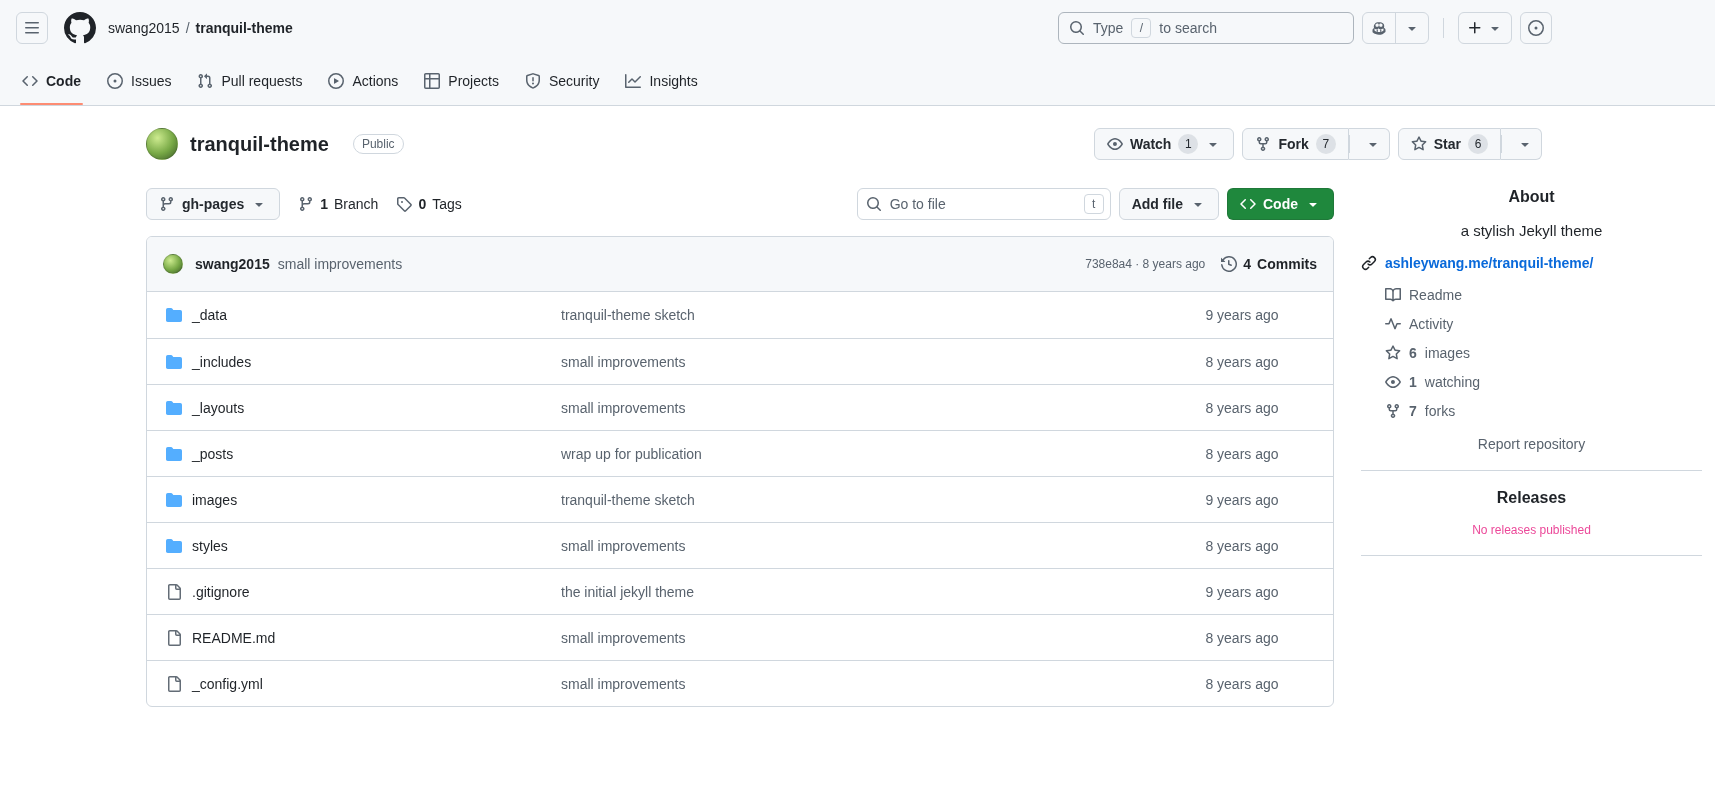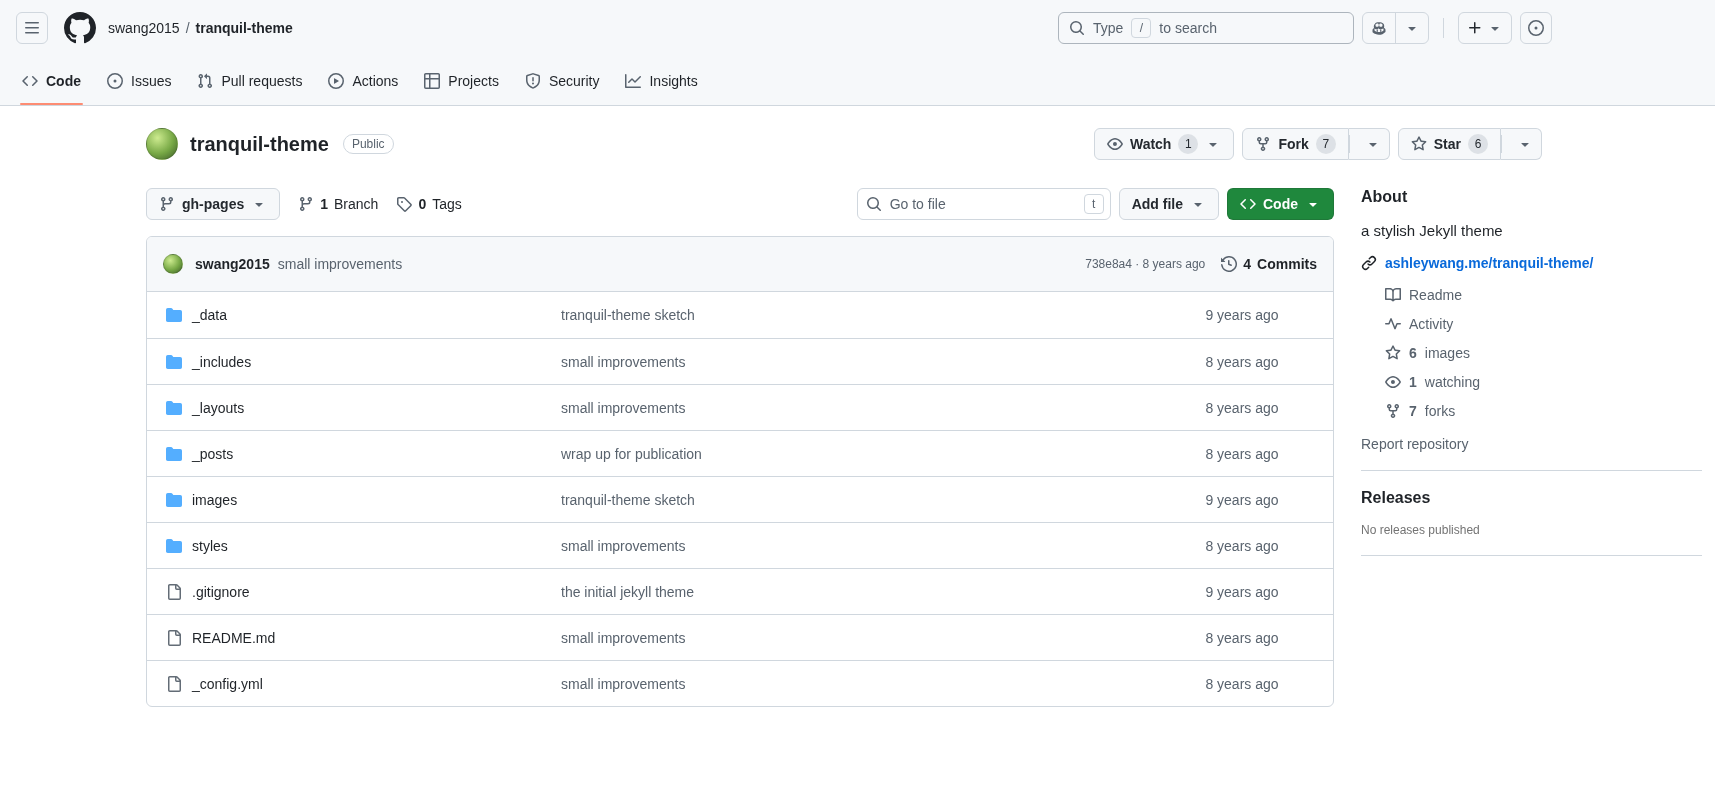--- a/index.html
+++ b/index.html
@@ -61,21 +61,21 @@
   .title-row { display:flex; align-items:center; gap:12px; padding:22px 0 16px; }
   .avatar {
     width:32px; height:32px; border-radius:50%; flex:none;
     background:radial-gradient(circle at 35% 30%, #cdeb8f, #77a845 55%, #41632a 95%);
     border:1px solid rgba(31,35,40,0.15);
   }
   .avatar.sm { width:20px; height:20px; }
   .repo-title { font-size:20px; font-weight:700; margin:0; }
   .visibility-badge {
     border:1px solid #d0d7de; color:#59636e; border-radius:2em;
-    font-size:12px; font-weight:500; line-height:18px; padding:0 8px; margin-left:2px;
+    font-size:12px; font-weight:500; line-height:18px; padding:0 8px; margin-left:12px;
   }
   .title-actions { margin-left:auto; display:flex; gap:8px; }
   .btn {
     height:32px; display:inline-flex; align-items:center; gap:7px; padding:0 12px;
     background:#f6f8fa; border:1px solid #d0d7de; border-radius:6px;
     font-size:14px; font-weight:600; color:#24292f; cursor:pointer;
     font-family:inherit;
   }
   .btn .muted-ic { color:#59636e; }
   .count-pill {
@@ -83,21 +83,21 @@
     display:inline-flex; align-items:center; justify-content:center;
     padding:0 6px; font-size:12px; font-weight:500;
   }
   .btn-group { display:flex; }
   .btn-group .btn.main { border-radius:6px 0 0 6px; }
   .btn-group .btn.caret { border-radius:0 6px 6px 0; border-left:0; padding:0 8px; }
   .btn-group .btn.caret::before { content:""; width:1px; height:18px; background:#d0d7de; margin-right:8px; margin-left:-8px; }
 
   .main-cols { display:flex; }
   .left-col { width:1188px; flex:none; }
-  .sidebar { width:341px; flex:none; margin-left:27px; padding-top:12px; }
+  .sidebar { width:341px; flex:none; margin-left:27px; padding-top:12px;text-align:center; }
 
   
   .controls-row { display:flex; align-items:center; margin:12px 0 16px; }
   .branch-meta { display:flex; align-items:center; gap:6px; margin-left:18px; color:#1f2328; }
   .branch-meta .ic { color:#59636e; }
   .branch-meta b { font-weight:700; }
   .controls-right { margin-left:auto; display:flex; align-items:center; gap:8px; }
   .goto-box { position:relative; }
   .goto-box input {
     width:254px; height:32px; border:1px solid #d0d7de; border-radius:6px;
@@ -149,21 +149,21 @@
     background:#ddf4ff; color:#0969da; border-radius:2em; font-size:12px; font-weight:500;
     padding:4px 10px; line-height:1.3;
   }
   .detail-list { margin-top:4px; }
   .detail-item { display:flex; align-items:center; gap:8px; color:#59636e; margin-bottom:13px; cursor:pointer;margin-left:24px; }
   .detail-item .ic { color:#59636e; flex:none; }
   .detail-count { font-weight:700; color:#59636e; }
   .detail-count:empty { display:none; }
   .report-link { color:#59636e; display:inline-block; margin-top:4px; }
   .sidebar hr { border:0; border-top:1px solid #d0d7de; margin:18px 0; }
-  .releases-empty { font-size:12px; color:#737373; margin:0; }
+  .releases-empty { font-size:12px; color:#ec4899; margin:0; }
 </style>
 </head>
 <body>
 
 <div class="app-header">
   <div class="topbar">
     <button class="icon-btn">
       <span>
           <svg width="16" height="16" viewBox="0 0 16 16" fill="currentColor">
             <path d="M1 2.75A.75.75 0 0 1 1.75 2h12.5a.75.75 0 0 1 0 1.5H1.75A.75.75 0 0 1 1 2.75Zm0 5A.75.75 0 0 1 1.75 7h12.5a.75.75 0 0 1 0 1.5H1.75A.75.75 0 0 1 1 7.75Zm0 5a.75.75 0 0 1 .75-.75h12.5a.75.75 0 0 1 0 1.5H1.75a.75.75 0 0 1-.75-.75Z"></path>

